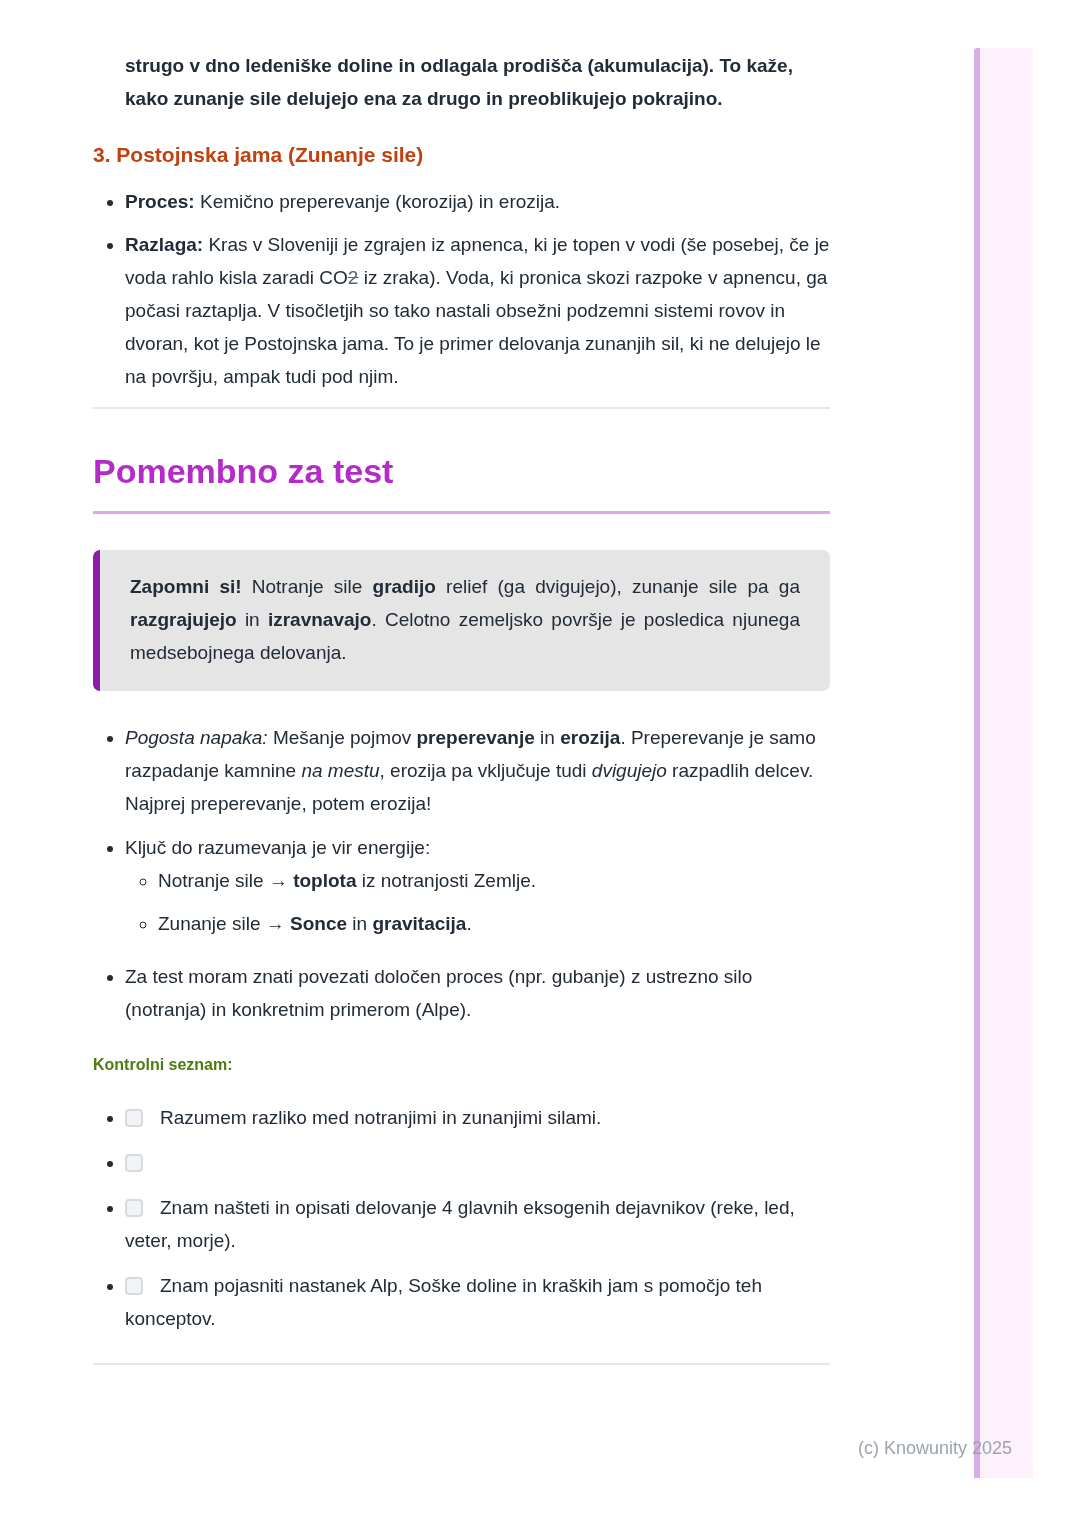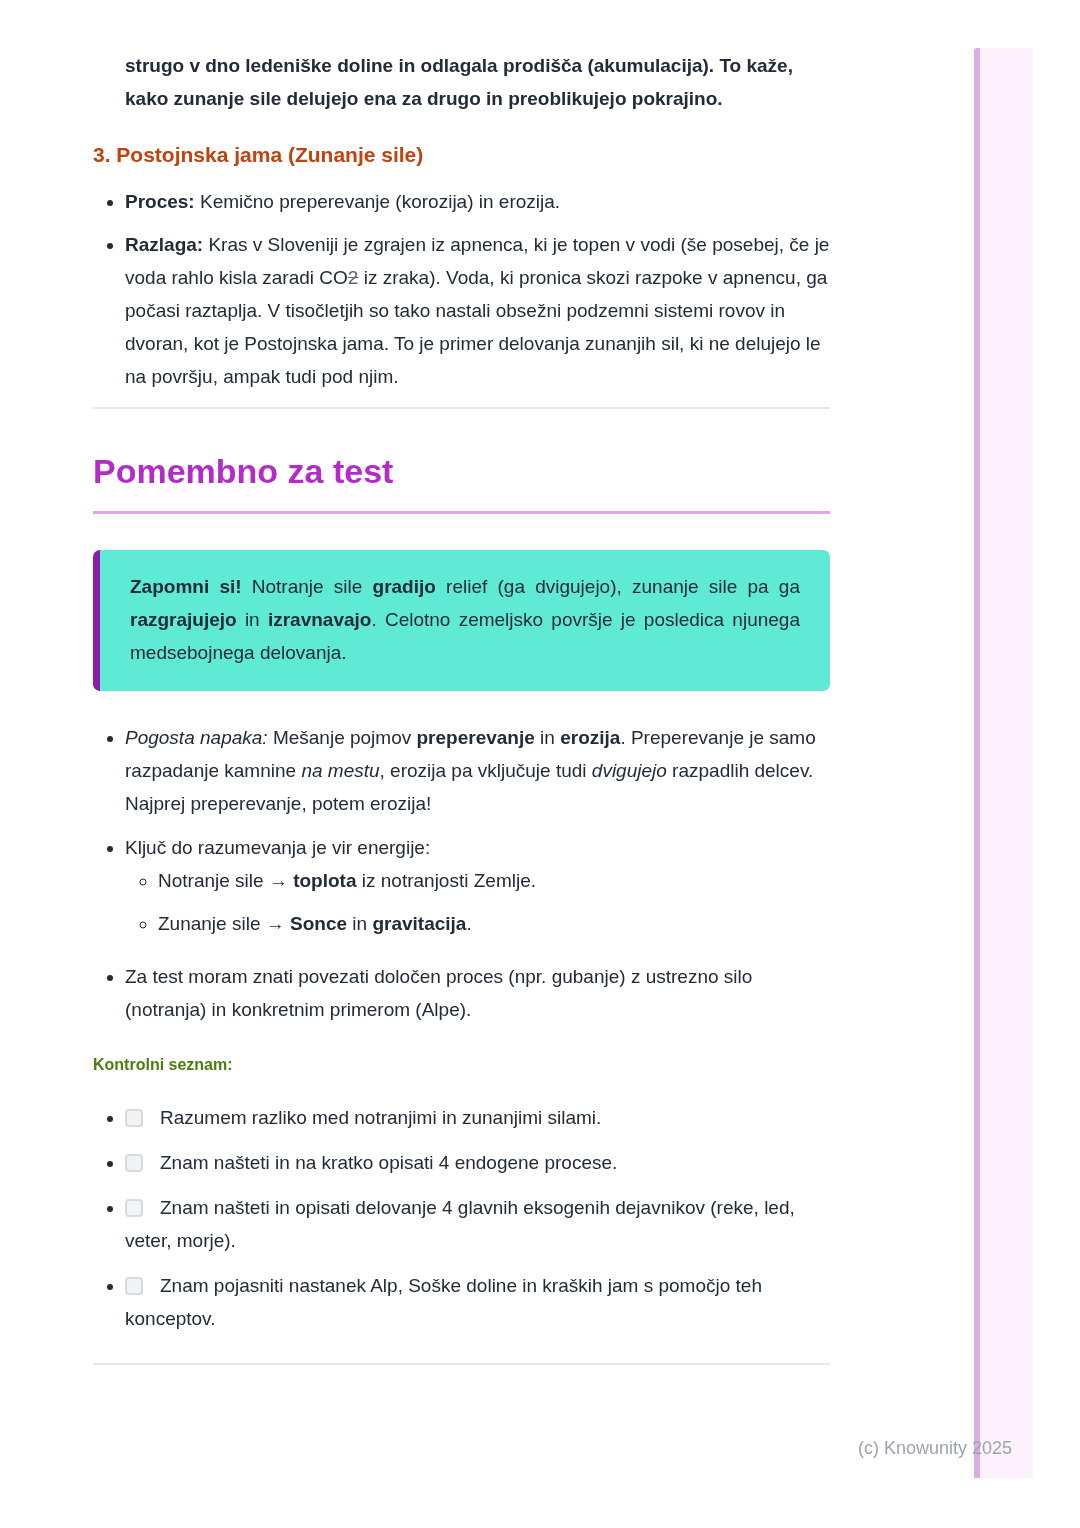--- a/index.html
+++ b/index.html
@@ -64,21 +64,21 @@
     margin: 42px 0 0 0;
     font-size: 34px; line-height: 40px;
     font-weight: 700;
     color: #b32cc7;
     padding-bottom: 20px;
     border-bottom: 3px solid #e0a7eb;
   }
 
   .callout {
     margin: 36px 0 0 0;
-    background: #5eead4;
+    background: #e5e5e5;
     border-left: 7px solid #8e1cab;
     border-radius: 7px;
     padding: 20px 30px 22px 30px;
     text-align: justify;
   }
 
   ul.notes-list {
     margin: 30px 0 0 0;
     padding-left: 32px;
     list-style: disc;
@@ -160,21 +160,21 @@
     <li class="spaced">Za test moram znati povezati določen proces (npr. gubanje) z ustrezno silo (notranja) in konkretnim primerom (Alpe).</li>
   </ul>
 
   <h3 class="checklist-heading">Kontrolni seznam:</h3>
 
   <ul class="checklist">
     <li>
       <span class="checkbox"></span><span>Razumem razliko med notranjimi in zunanjimi silami.</span>
     </li>
     <li>
-      <span class="checkbox"></span><span>Znam našteti in na kratko opisati 4 endogene procese.</span>
+      <span class="checkbox"></span>
     </li>
     <li>
       <span class="checkbox"></span><span>Znam našteti in opisati delovanje 4 glavnih eksogenih dejavnikov (reke, led, veter, morje).</span>
     </li>
     <li>
       <span class="checkbox"></span><span>Znam pojasniti nastanek Alp, Soške doline in kraških jam s pomočjo teh konceptov.</span>
     </li>
   </ul>
 
   <hr class="divider bottom">

